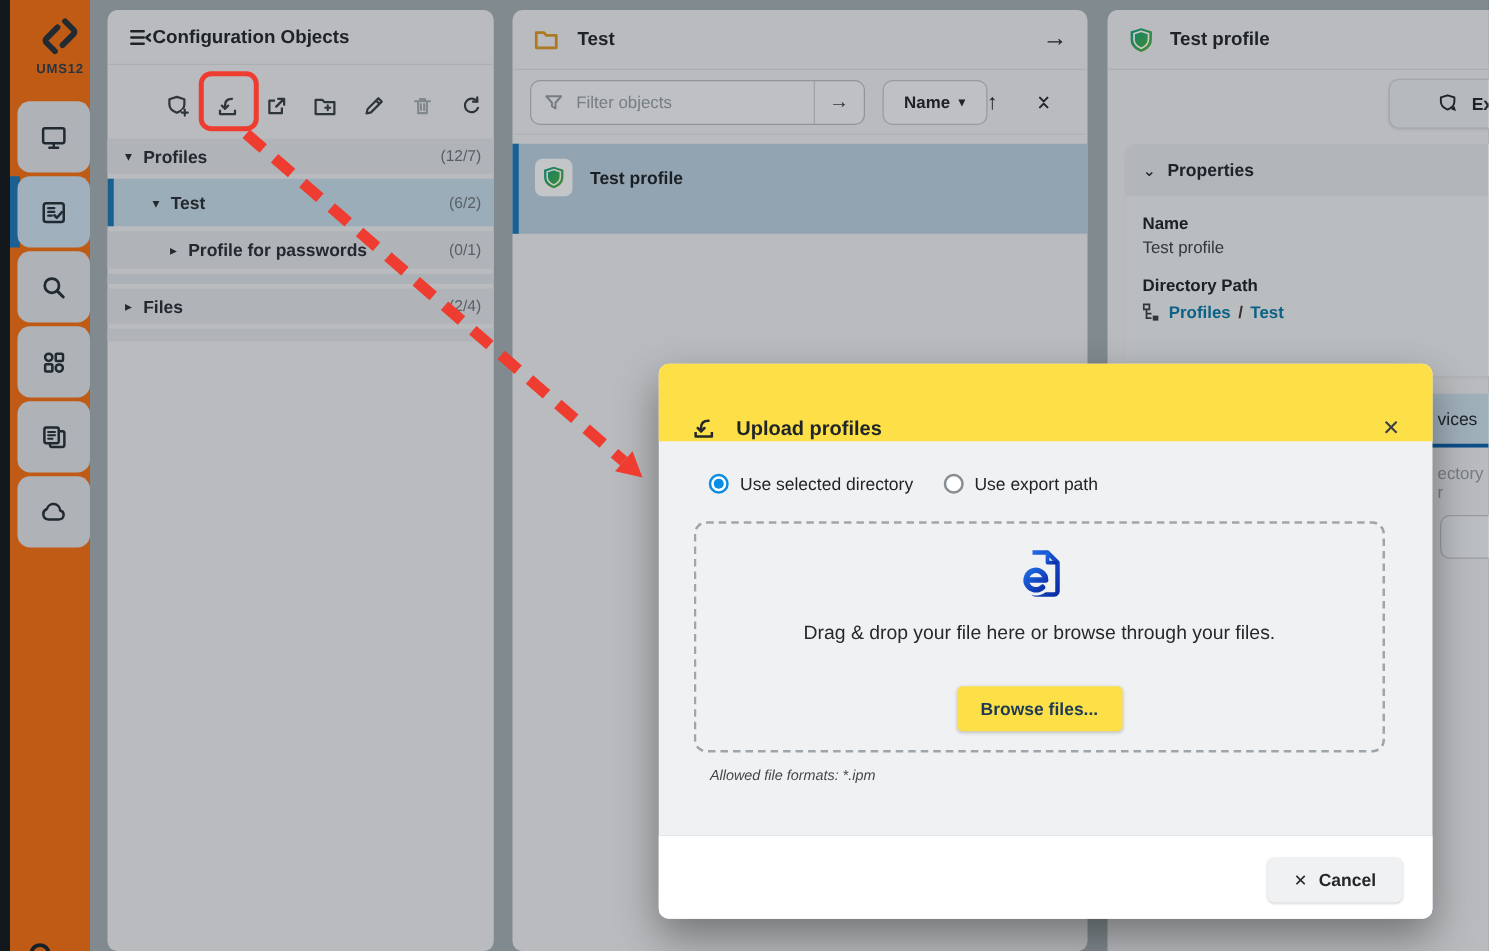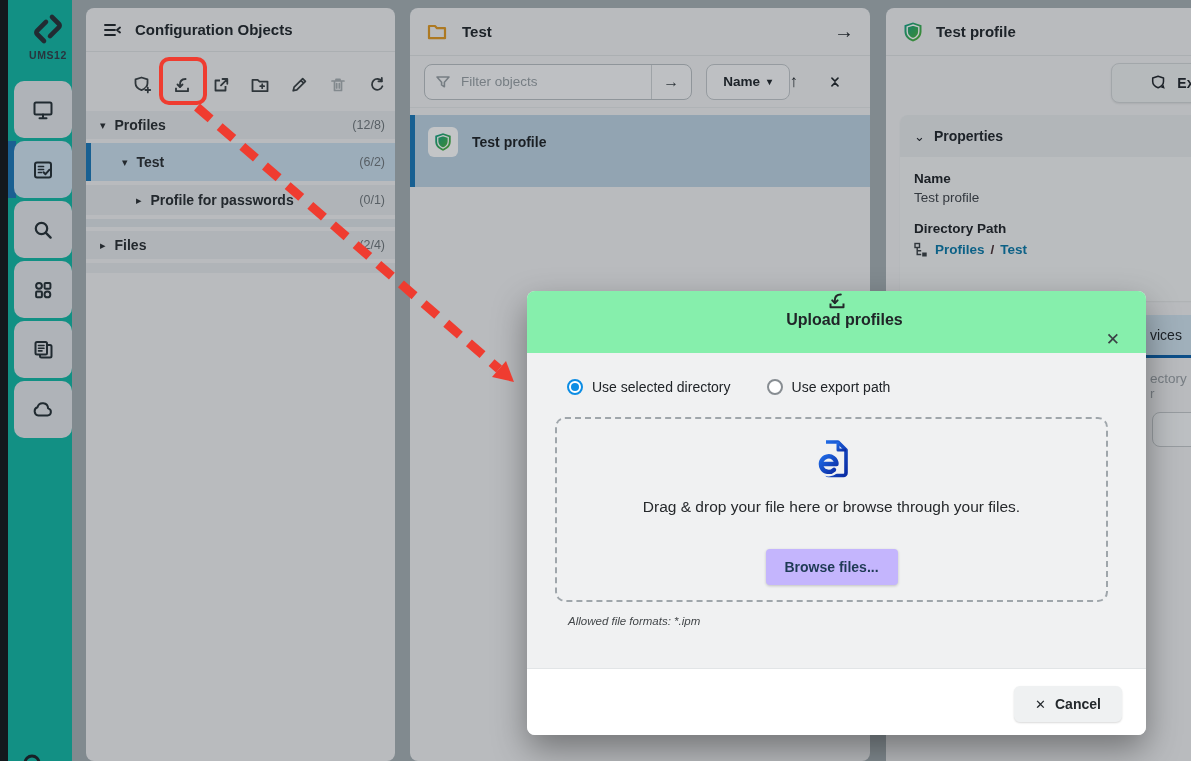--- a/index.html
+++ b/index.html
@@ -1,21 +1,21 @@
 <!DOCTYPE html>
 <html><head>
 <meta charset="utf-8">
 <style>
   html,body{margin:0;padding:0;background:#5c666c;}
   *{box-sizing:border-box;font-family:"Liberation Sans",sans-serif;}
   #stage{position:relative;width:1191px;height:761px;overflow:hidden;background:#a6b0b5;}
 
   
   .edge{position:absolute;left:0;top:0;width:8px;height:761px;background:#161b1f;}
-  .sidebar{position:absolute;left:8px;top:0;width:64px;height:761px;background:#14b8a6;}
+  .sidebar{position:absolute;left:8px;top:0;width:64px;height:761px;background:#f97316;}
   .logo{position:absolute;left:8px;top:12px;width:64px;text-align:center;}
   .logo svg{display:block;margin:0 auto;}
   .logo-text{margin-top:3px;font-size:10.5px;font-weight:bold;letter-spacing:.6px;color:#33414a;}
   .tile{position:absolute;left:6px;width:58px;height:57px;border-radius:10px;background:#e2e7ea;
         display:flex;align-items:center;justify-content:center;}
   .tile.active{background:#cfe2ef;}
   .active-bar{position:absolute;left:0;top:141px;width:8px;height:57px;background:#1f7ab8;}
 
   
   .panel{position:absolute;top:8px;background:#eff1f2;border-radius:8px;}
@@ -73,33 +73,33 @@
   .tabstrip .tabtxt{position:absolute;left:70px;top:12px;font-size:14px;font-weight:normal;color:#23292e;}
   .tabline{position:absolute;left:1080px;top:355px;width:111px;height:3px;background:#0d63ad;}
   .ghosttxt{position:absolute;left:1150px;top:371px;font-size:13.5px;color:#9aa1a6;}
   .ghostinput{position:absolute;left:1152px;top:412px;width:80px;height:35px;background:#f4f6f7;
               border:1.5px solid #c3c8cb;border-radius:8px;}
 
   
   .overlay{position:absolute;left:0;top:0;width:100%;height:100%;background:rgba(12,18,24,.24);z-index:20;}
   .dialog{position:absolute;left:527px;top:291px;width:619px;height:444px;background:#f0f1f2;border-radius:8px;
           box-shadow:0 14px 34px rgba(0,0,0,.38);z-index:30;}
-  .dhead{position:absolute;left:0;top:0;width:100%;height:62px;background:#86efac;border-radius:8px 8px 0 0;
-         display:flex;align-items:center;padding:0 26px;flex-direction:column;}
+  .dhead{position:absolute;left:0;top:0;width:100%;height:62px;background:#fde047;border-radius:8px 8px 0 0;
+         display:flex;align-items:flex-end;padding:0 26px;}
   .dtitle{font-size:16px;font-weight:bold;color:#202528;margin-left:16px;}
   .dclose{margin-left:auto;font-size:17px;color:#3a4045;}
-  .radiorow{position:absolute;left:40px;top:88px;display:flex;align-items:center;gap:36px;}
+  .radiorow{position:absolute;left:40px;top:88px;display:flex;align-items:center;gap:24px;}
   .radio-opt{display:flex;align-items:center;gap:9px;font-size:14px;color:#202428;}
   .rdot{width:16px;height:16px;border-radius:50%;background:#fff;border:2px solid #878d92;position:relative;flex:none;}
   .rdot.on{border-color:#0c8de4;}
   .rdot.on::after{content:"";position:absolute;left:2px;top:2px;width:8px;height:8px;border-radius:50%;background:#0c8de4;}
   .dropzone{position:absolute;left:28px;top:126px;width:553px;height:185px;border:2px dashed #9fa6ab;border-radius:10px;}
   .dz-icon{position:absolute;left:50%;top:18px;transform:translateX(-50%);}
   .dz-text{position:absolute;left:0;top:79px;width:100%;text-align:center;font-size:15.5px;color:#26292c;}
-  .browse{position:absolute;left:50%;top:130px;transform:translateX(-50%);width:132px;height:36px;background:#c4b5fd;
+  .browse{position:absolute;left:50%;top:130px;transform:translateX(-50%);width:132px;height:36px;background:#fde047;
           border-radius:4px;display:flex;align-items:center;justify-content:center;font-size:14px;font-weight:bold;
           color:#1e3a54;box-shadow:0 1px 3px rgba(0,0,0,.2);}
   .formats{position:absolute;left:41px;top:324px;font-size:11.5px;font-style:italic;color:#43474a;}
   .dfoot{position:absolute;left:0;top:377px;width:100%;height:67px;background:#fff;border-top:1px solid #e2e5e7;
          border-radius:0 0 8px 8px;}
   .cancel{position:absolute;right:24px;top:17px;width:108px;height:36px;background:#eff1f2;border-radius:6px;
           display:flex;align-items:center;justify-content:center;gap:9px;font-size:14px;font-weight:bold;color:#23282c;
           box-shadow:0 1px 2px rgba(0,0,0,.15);}
   .cancel .x{font-size:13px;font-weight:normal;}
 
@@ -181,21 +181,21 @@
       <circle cx="10" cy="12" r="7" fill="none" stroke="#1b262c" stroke-width="3"></circle>
     </svg>
   </div>
 
   <div class="panel" style="left:86px;width:309px;height:753px;">
     <div class="phead">
       <svg width="20" height="18" viewBox="0 0 20 18">
         <path d="M3 4 h10 M3 9 h10 M3 14 h10" stroke="#23292e" stroke-width="1.9" stroke-linecap="round"></path>
         <path d="M18 6.5 l-3 2.5 3 2.5" fill="none" stroke="#23292e" stroke-width="1.9" stroke-linecap="round" stroke-linejoin="round"></path>
       </svg>
-      <div class="ptitle" style="margin-left:13px">Configuration Objects</div>
+      <div class="ptitle" style="">Configuration Objects</div>
     </div>
 
     <div class="cfg-toolbar">
       <div class="icbtn">
         <svg width="20" height="20" viewBox="0 0 20 20">
           <path d="M8.5 2.5 L14.5 4.4 V8.3 c0 3.7 -2.4 5.5 -6 6.9 C4.9 13.8 2.5 12 2.5 8.3 V4.4 Z" fill="none" stroke="#3b4246" stroke-width="1.8" stroke-linejoin="round"></path>
           <path d="M12.4 15 h4.8 M14.8 12.6 v4.8" stroke="#fff" stroke-width="4"></path>
           <path d="M12.4 15 h4.8 M14.8 12.6 v4.8" stroke="#3b4246" stroke-width="1.8" stroke-linecap="round"></path>
         </svg>
       </div>
@@ -232,21 +232,21 @@
         <svg width="20" height="20" viewBox="0 0 20 20">
           <path d="M14.8 6.3 A5.4 5.4 0 1 0 15.4 11.3" fill="none" stroke="#3b4246" stroke-width="1.8" stroke-linecap="round"></path>
           <path d="M14.8 2.9 v3.4 h-3.4" fill="none" stroke="#3b4246" stroke-width="1.8" stroke-linecap="round" stroke-linejoin="round"></path>
         </svg>
       </div>
     </div>
 
     <div class="trow" style="top:103px;height:28px;padding-left:14px">
       <span class="chev">▾</span>
       <span class="lbl">Profiles</span>
-      <span class="cnt">(12/8)</span>
+      <span class="cnt">(12/7)</span>
     </div>
     <div class="trow sel" style="top:135px;height:38px;padding-left:36px">
       <span class="chev">▾</span>
       <span class="lbl">Test</span>
       <span class="cnt">(6/2)</span>
     </div>
     <div class="trow" style="top:177px;height:30px;padding-left:50px">
       <span class="chev">▸</span>
       <span class="lbl">Profile for passwords</span>
       <span class="cnt">(0/1)</span>

